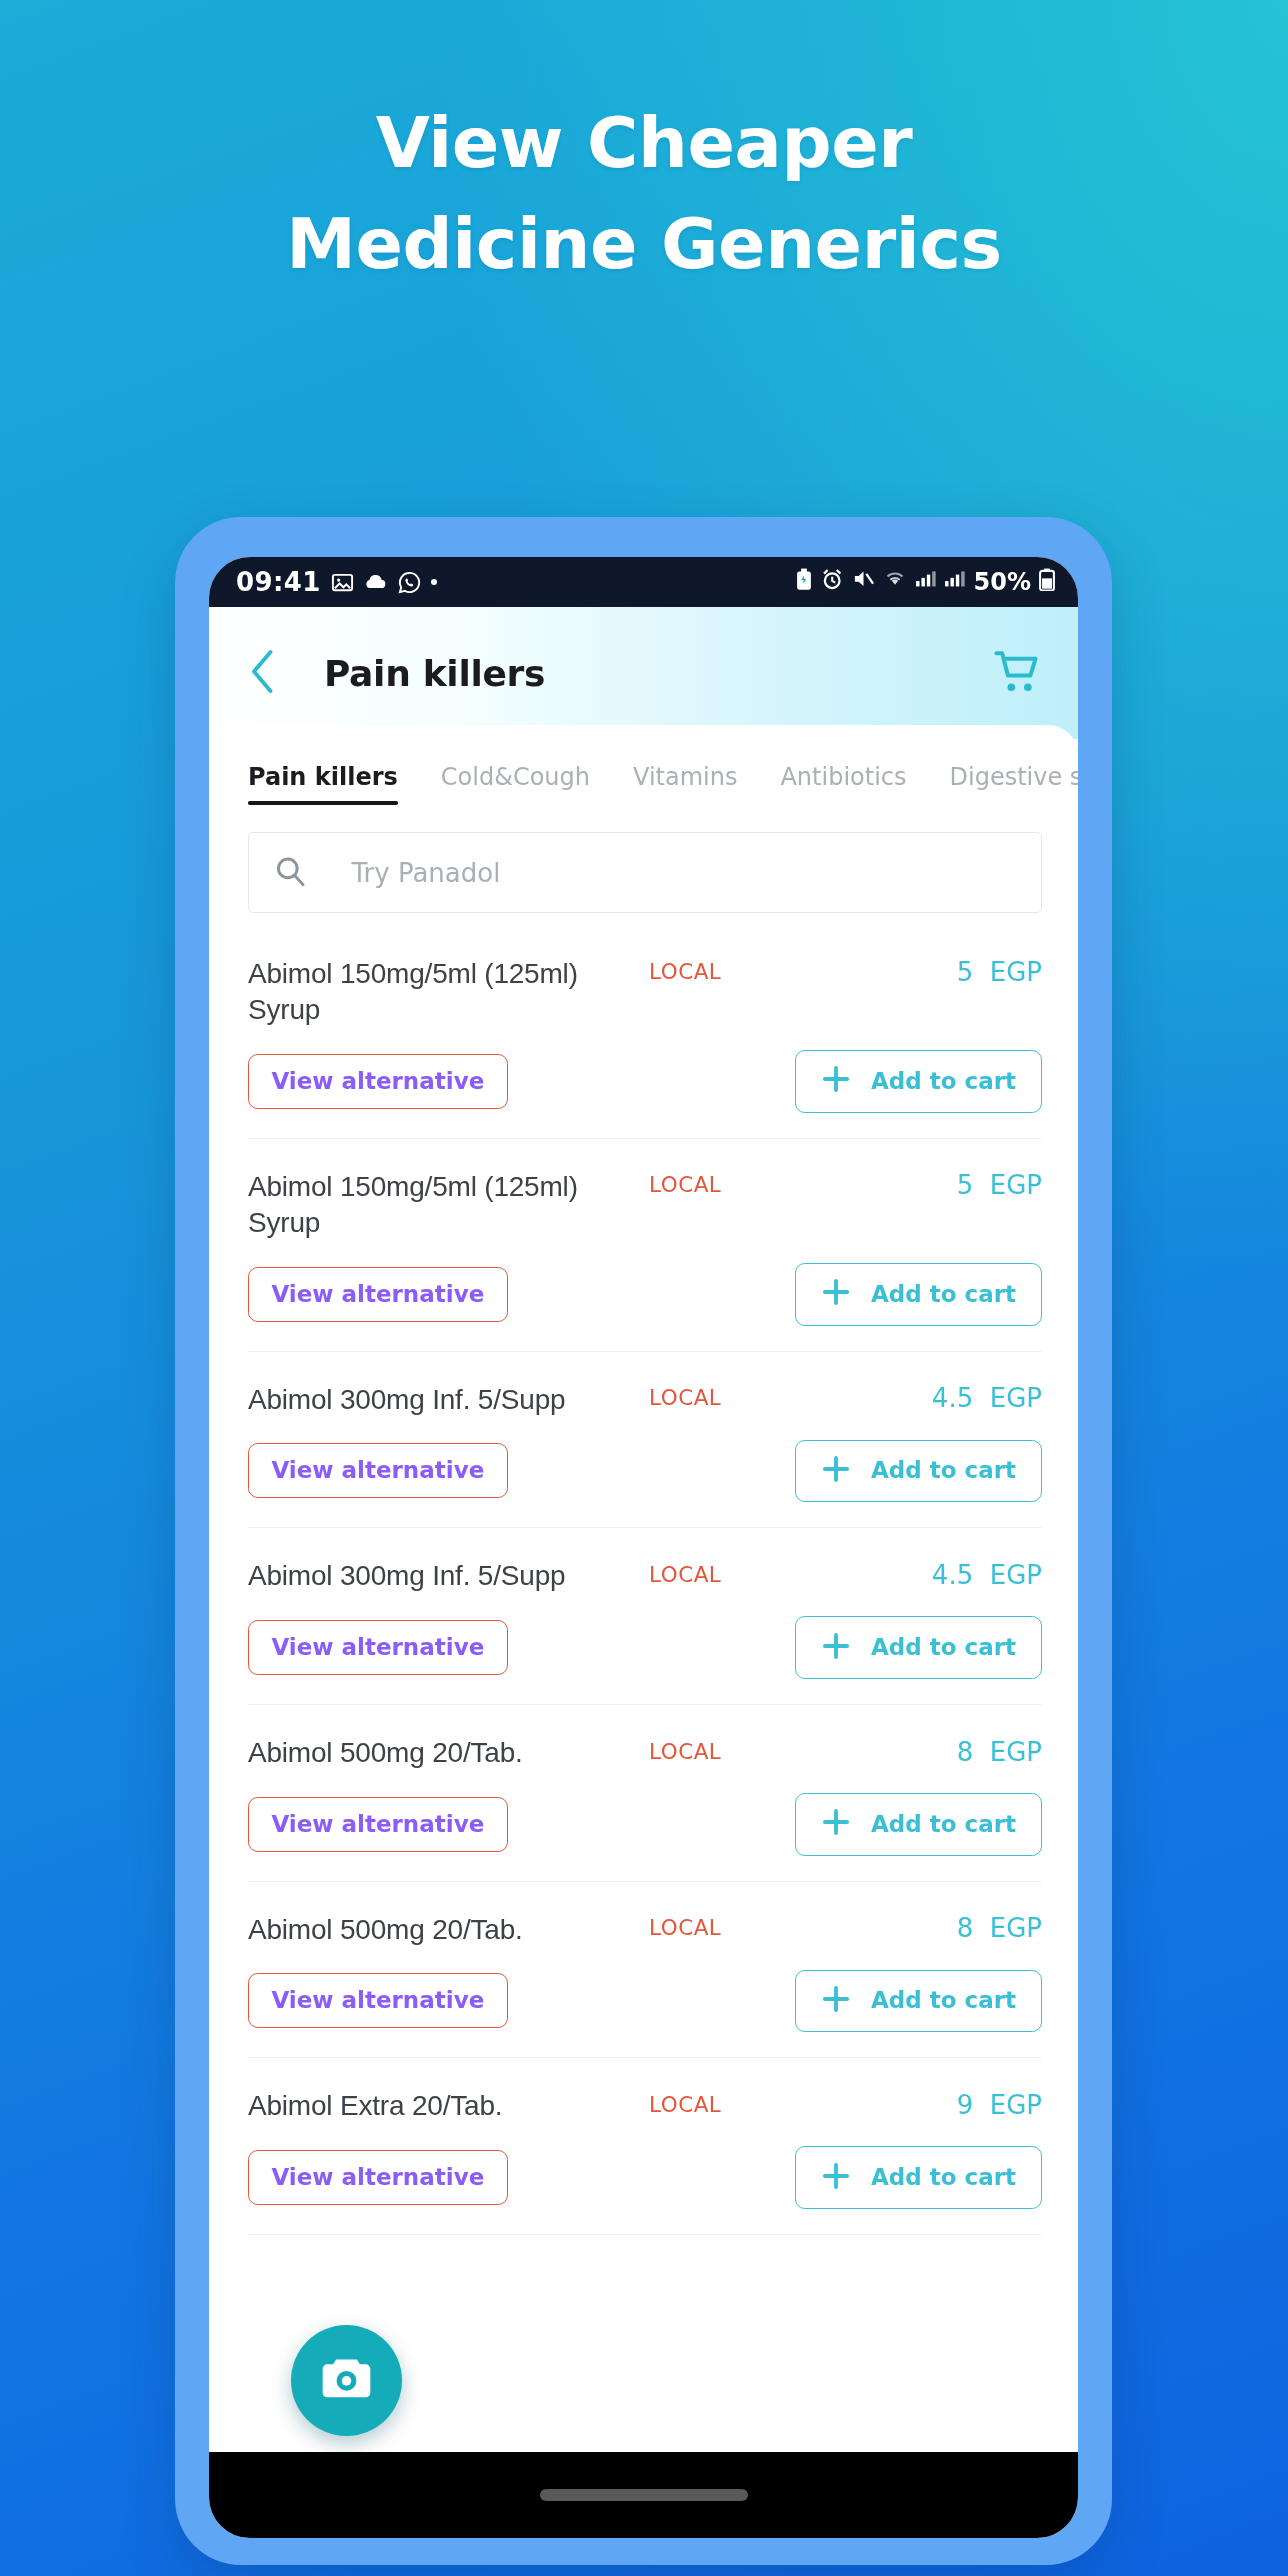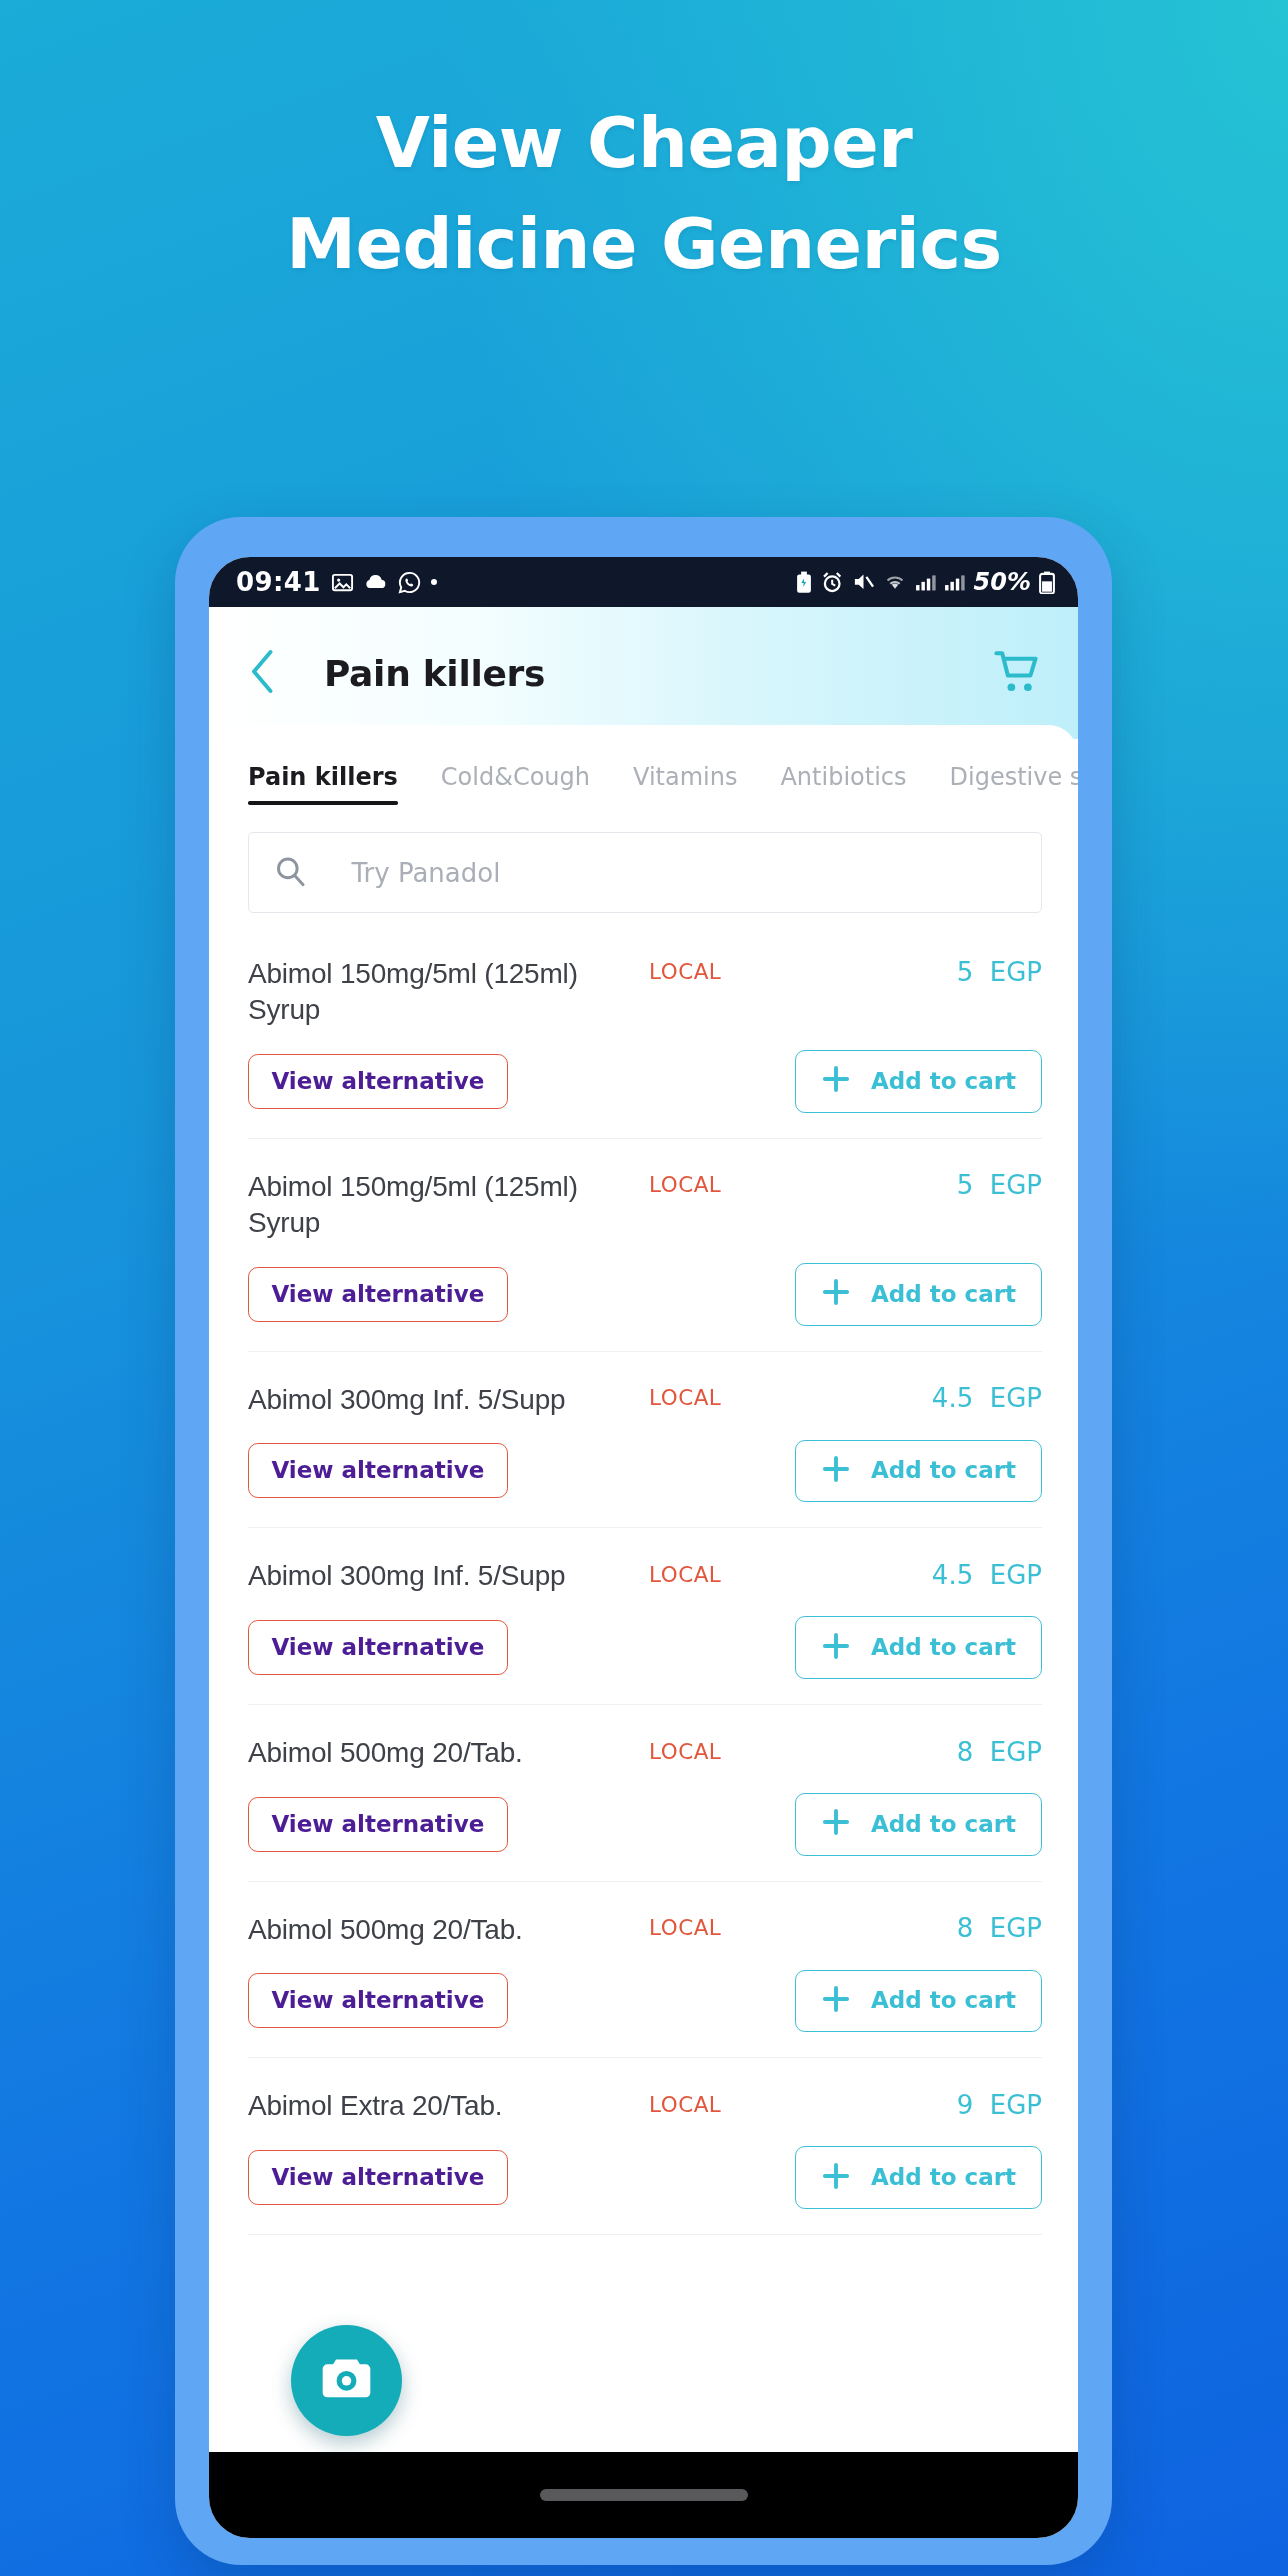--- a/index.html
+++ b/index.html
@@ -61,21 +61,21 @@
   .statusbar {
     position:relative;
     height:50px;
     background:#0f172a;
     color:#FFFFFF;
     display:flex; align-items:center;
     padding:0 23px 0 27px;
   }
   .sb-left { display:flex; align-items:center; gap:9.8px; }
   .sb-time { font-size:26px; font-weight:600; letter-spacing:0.4px; font-family:"DejaVu Sans", sans-serif; }
-  .sb-right { margin-left:auto; display:flex; align-items:center; gap:8px;font-style:italic; }
+  .sb-right { margin-left:auto; display:flex; align-items:flex-start; gap:8px; }
   .sb-pct { font-size:24px; font-weight:600; font-family:"DejaVu Sans", sans-serif; }
   .sb-ico { display:inline-flex; align-items:center; }
   .sb-dot { width:6.3px; height:6.3px; border-radius:50%; background:#fff; display:inline-block; }
 
   
   .appbar {
     position:relative;
     height:132px;
     background:linear-gradient(90deg,#FFFFFF 0%, #F4FEFF 30%, #D8F6FC 62%, #BEEFFA 100%);
     display:flex; align-items:center;
@@ -145,21 +145,21 @@
     font-size:21.5px; color:#E2563B; letter-spacing:0.5px;
     font-family:"DejaVu Sans", sans-serif;
     flex:0 0 auto; margin-left:16px; padding-top:3.6px;
   }
   .item-price {
     margin-left:auto; font-size:26px; color:#3BBFD4; padding-top:1.8px;
     font-family:"DejaVu Sans", sans-serif; white-space:nowrap;
   }
   .item-actions { display:flex; align-items:center; margin-top:21.5px; }
   .btn-alt {
-    border:1.8px solid #E2563B; color:#4c1d95;
+    border:1.8px solid #E2563B; color:#8b5cf6;
     border-radius:9.8px; background:#fff;
     font-size:23px; font-weight:bold;
     padding:15px 22.4px; line-height:1;
     font-family:"DejaVu Sans", sans-serif;
   }
   .btn-cart {
     margin-left:auto;
     border:1.8px solid #3BBFD4; color:#3BBFD4;
     border-radius:9.8px; background:#fff;
     font-size:23px; font-weight:bold;

